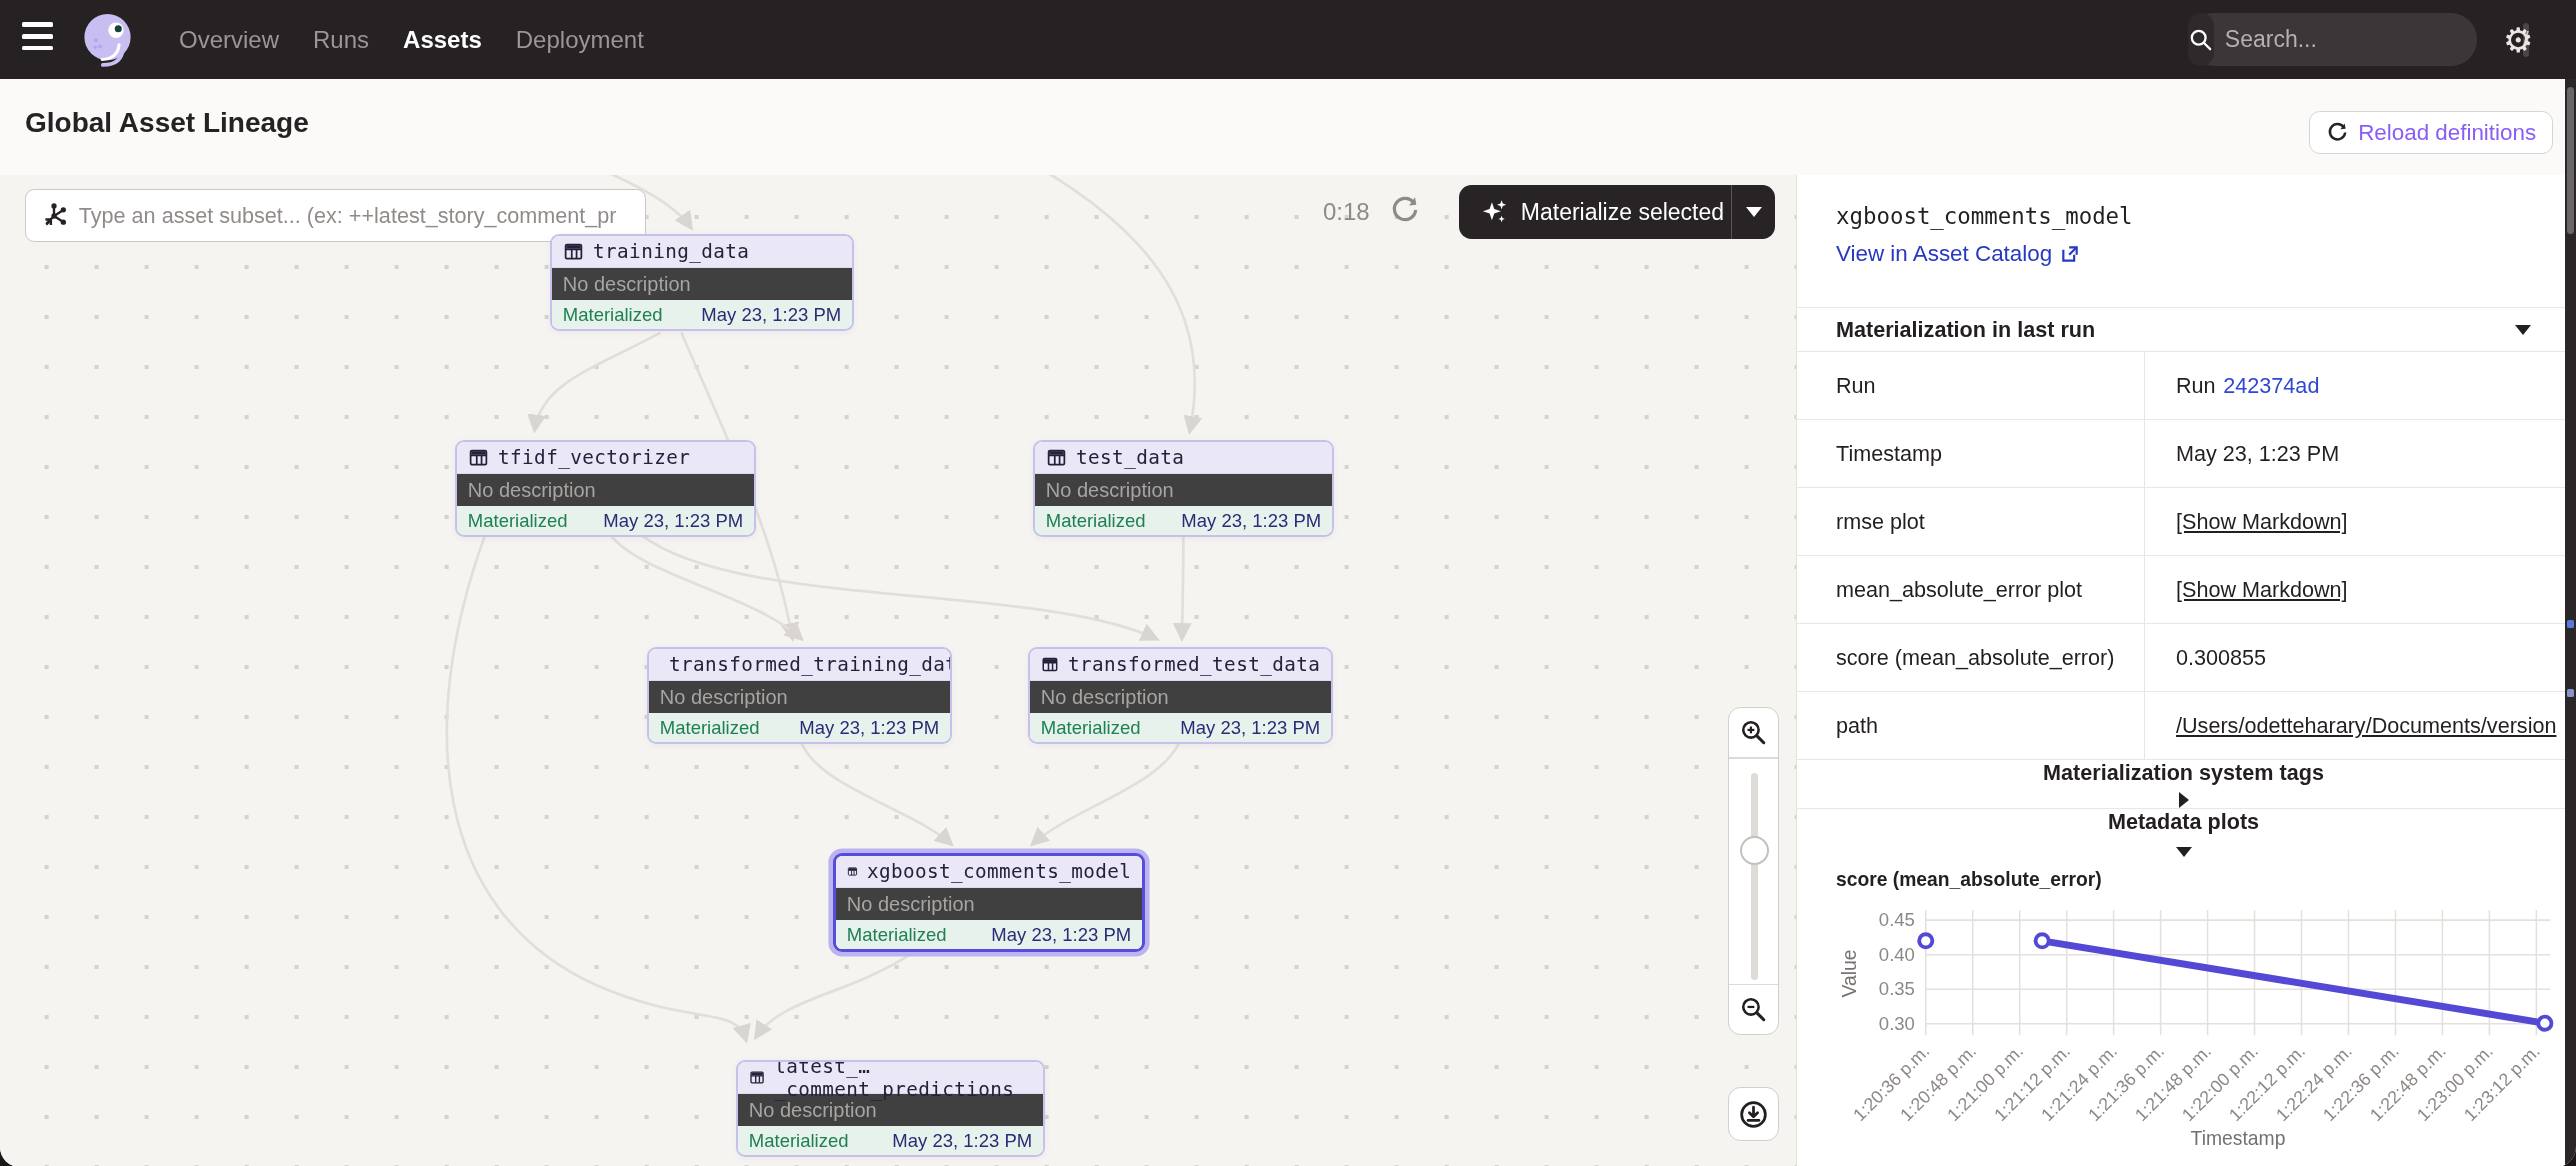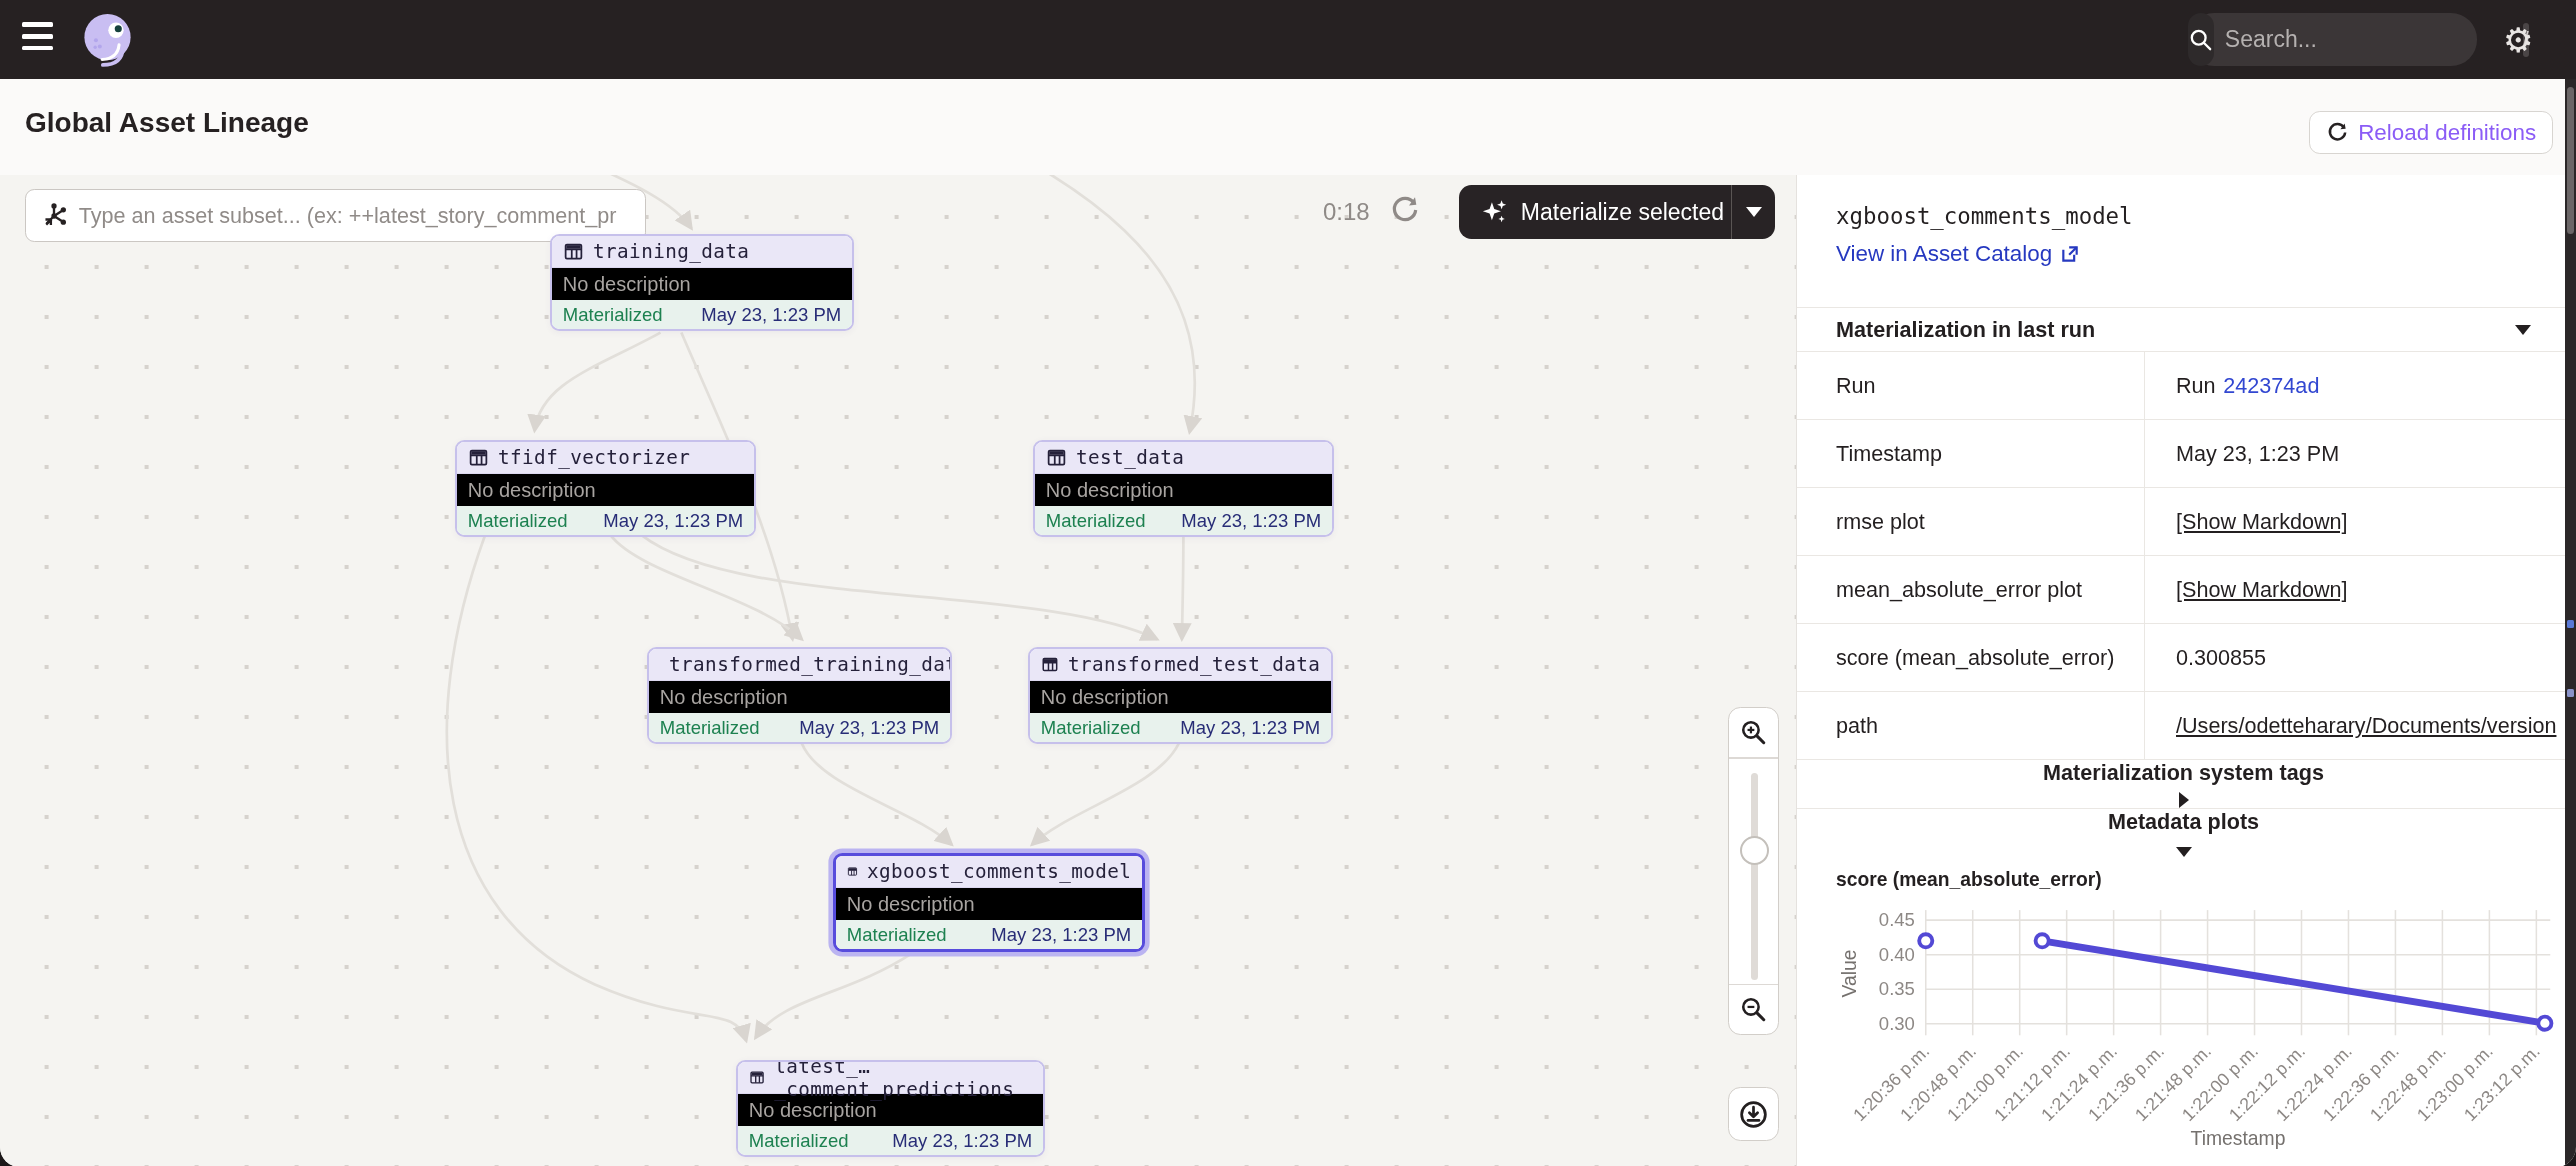--- a/index.html
+++ b/index.html
@@ -49,21 +49,21 @@
   .matbtn .spark{margin-left:20px;display:flex;}
   .matbtn .divider{width:1.5px;height:54px;background:#5A5554;margin-left:20px;}
   .matbtn .caretzone{width:43px;display:flex;align-items:center;justify-content:center;}
   .caret-down-w{width:0;height:0;border-left:8.5px solid transparent;border-right:8.5px solid transparent;border-top:10px solid #fff;}
   
   .node{position:absolute;background:#fff;border:2.3px solid #C6C0EB;border-radius:9.3px;overflow:hidden;cursor:pointer;
         box-shadow:0 1.5px 6.2px rgba(80,70,140,0.06);}
   .node.selected{border:3.9px solid #574CDC;box-shadow:0 0 0 4.6px #BBB4F1;}
   .nhead{background:#EAE7F7;display:flex;align-items:center;gap:9.3px;padding:5.4px 10.8px;height:32px;border-bottom:0.8px solid #DDD8F0;}
   .nname{font-family:"DejaVu Sans Mono",monospace;font-size:19.3px;color:#25213A;letter-spacing:0.4px;}
-  .ndesc{padding:6.2px 10.8px;font-size:20px;color:#A8A4A1;height:32px;display:flex;align-items:center;background:#000000;}
+  .ndesc{padding:6.2px 10.8px;font-size:20px;color:#A8A4A1;height:32px;display:flex;align-items:center;background:#404040;}
   .nfoot{background:#E8F2ED;display:flex;align-items:center;justify-content:space-between;padding:0 10.8px;height:29px;gap:12px;}
   .nstatus{font-size:18.5px;color:#1D8150;}
   .ndate{font-size:18.5px;color:#282D77;}
   
   .zoomctl{position:absolute;left:1728px;top:532px;width:51px;height:328px;background:#fff;border:1.5px solid #D2CEC9;border-radius:12.4px;}
   .zbtn{height:49px;display:flex;align-items:center;justify-content:center;cursor:pointer;}
   .zoomctl .sep{height:1.5px;background:#DDD9D5;}
   .ztrack{position:absolute;left:21.6px;top:65px;width:7.7px;height:207px;background:#DFDBD7;border-radius:3.9px;}
   .zhandle{position:absolute;left:10.8px;top:128px;width:29px;height:29px;border-radius:50%;background:#fff;border:2.3px solid #C4C0BB;cursor:grab;}
   .zoomctl .zout{position:absolute;bottom:0;width:100%;}
@@ -109,20 +109,26 @@
         <circle cx="37" cy="34" r="30" fill="#C9BEF2"></circle>
         <circle cx="48" cy="25" r="10" fill="#FFFFFF"></circle>
         <circle cx="51" cy="23" r="4.6" fill="#16413C"></circle>
         <circle cx="22" cy="38" r="2.6" fill="#B3A6EC"></circle>
         <circle cx="27" cy="46" r="2.6" fill="#B3A6EC"></circle>
         <circle cx="21" cy="47" r="2.2" fill="#B3A6EC"></circle>
         <path d="M52 44 Q50 62 30 63" stroke="#FFFFFF" stroke-width="4" fill="none" stroke-linecap="round"></path>
         <path d="M57 48 Q56 70 31 70" stroke="#C9BEF2" stroke-width="5" fill="none" stroke-linecap="round"></path>
         <path d="M47 41 Q46 55 33 56" stroke="#C9BEF2" stroke-width="5" fill="none" stroke-linecap="round"></path>
       </svg>
+    </div>
+    <div class="navitems">
+      <span class="navitem">Overview</span>
+      <span class="navitem">Runs</span>
+      <span class="navitem active">Assets</span>
+      <span class="navitem">Deployment</span>
     </div>
     <div class="searchpill">
       <span class="search-iconwrap">
         <svg width="26" height="26" viewBox="0 0 34 34">
             <circle cx="14" cy="14" r="9" fill="none" stroke="#FFFFFF" stroke-width="3"></circle>
             <line x1="21" y1="21" x2="29" y2="29" stroke="#FFFFFF" stroke-width="3" stroke-linecap="round"></line>
           </svg>
       </span>
       <input placeholder="Search..." style="">
       <span class="slash-badge">/</span>

